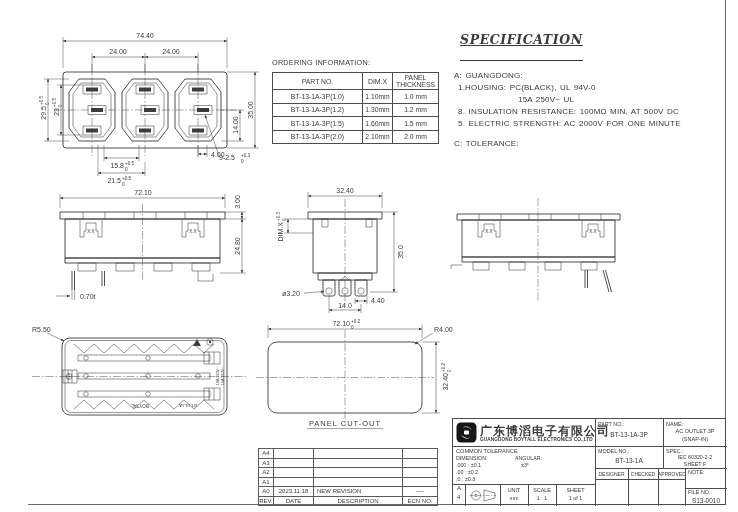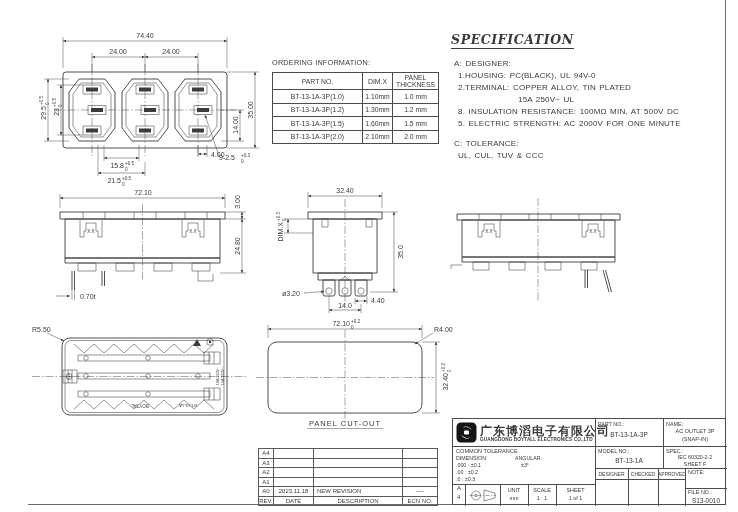--- a/index.html
+++ b/index.html
@@ -12,23 +12,23 @@
   .xl{stroke:#3c3c3c;stroke-width:0.45;}
   .dl{stroke:#3c3c3c;stroke-width:0.5;marker-start:url(#ah);marker-end:url(#ah);}
   .ld{stroke:#3c3c3c;stroke-width:0.5;marker-end:url(#ah);}
   .cl{stroke:#3c3c3c;stroke-width:0.45;stroke-dasharray:8 2 1.5 2;fill:none;}
   .dt{font-size:7px;}
   .tt{font-size:4.6px;}
   .pin{fill:#3c3c3c;}
   .frame{position:absolute;background:#6a6a6a;}
   
   #spec{position:absolute;left:448px;top:30px;width:288px;}
-  #spec .hd{display:inline-block;margin-left:3px;font-family:"DejaVu Serif","Liberation Serif",serif;
+  #spec .hd{display:inline-block;margin-left:12px;font-family:"DejaVu Serif","Liberation Serif",serif;
             font-style:italic;font-weight:bold;font-size:12.5px;letter-spacing:0.6px;
-            border-bottom:1.2px solid #3a3a3a;padding-bottom:1px;}
+            border-bottom:1.2px solid #3a3a3a;padding-bottom:13px;text-decoration:underline;}
   #spec div{font-size:8px;letter-spacing:0.2px;word-spacing:1px;line-height:11px;white-space:nowrap;}
   .sp0{margin:9px 0 0 6px;}
   .sp1{margin:1px 0 0 10px;}
   .spsub{margin:1px 0 0 70px;}
   
   #ordering{position:absolute;left:272px;top:58px;width:172px;font-size:7px;}
   #ordering .ttl{font-size:7.3px;letter-spacing:0.2px;margin-bottom:5px;white-space:nowrap;}
   #ordering table{border-collapse:collapse;table-layout:fixed;}
   #ordering th,#ordering td{border:1px solid #4c4c4c;font-weight:normal;font-size:6.8px;
       text-align:center;padding:0;height:12.5px;white-space:nowrap;overflow:hidden;}
@@ -204,28 +204,26 @@
         <td>BT-13-1A-3P(2.0)</td>
             <td>2.10mm</td>
             <td>2.0 mm</td>
       </tr>
     </tbody>
       </table>
   </div>
 
   <div id="spec">
     <span class="hd">SPECIFICATION</span>
-    <div class="sp0">A: DESIGNER:</div>
+    <div class="sp0">A: GUANGDONG:</div>
     <div class="sp1">1.HOUSING: PC(BLACK), UL 94V-0</div>
-    <div class="sp1">2.TERMINAL: COPPER ALLOY, TIN PLATED</div>
     <div class="spsub">15A 250V~ UL</div>
     <div class="sp1">8. INSULATION RESISTANCE: 100MΩ MIN, AT 500V DC</div>
     <div class="sp1">5. ELECTRIC STRENGTH: AC 2000V FOR ONE MINUTE</div>
     <div class="sp0">C: TOLERANCE:</div>
-    <div class="sp1">UL, CUL, TUV &amp; CCC</div>
   </div>
 
   <svg style="left:38px;top:186px;" width="222" height="126" viewBox="0 0 222 126">
     <g>
       <rect class="ol" x="22" y="26" width="165" height="7"></rect>
       <line class="o2" x1="45" y1="26" x2="45" y2="33"></line>
         <line class="o2" x1="67" y1="26" x2="67" y2="33"></line>
       <line class="o2" x1="96" y1="26" x2="96" y2="33"></line>
         <line class="o2" x1="118" y1="26" x2="118" y2="33"></line>
       <line class="o2" x1="147" y1="26" x2="147" y2="33"></line>

